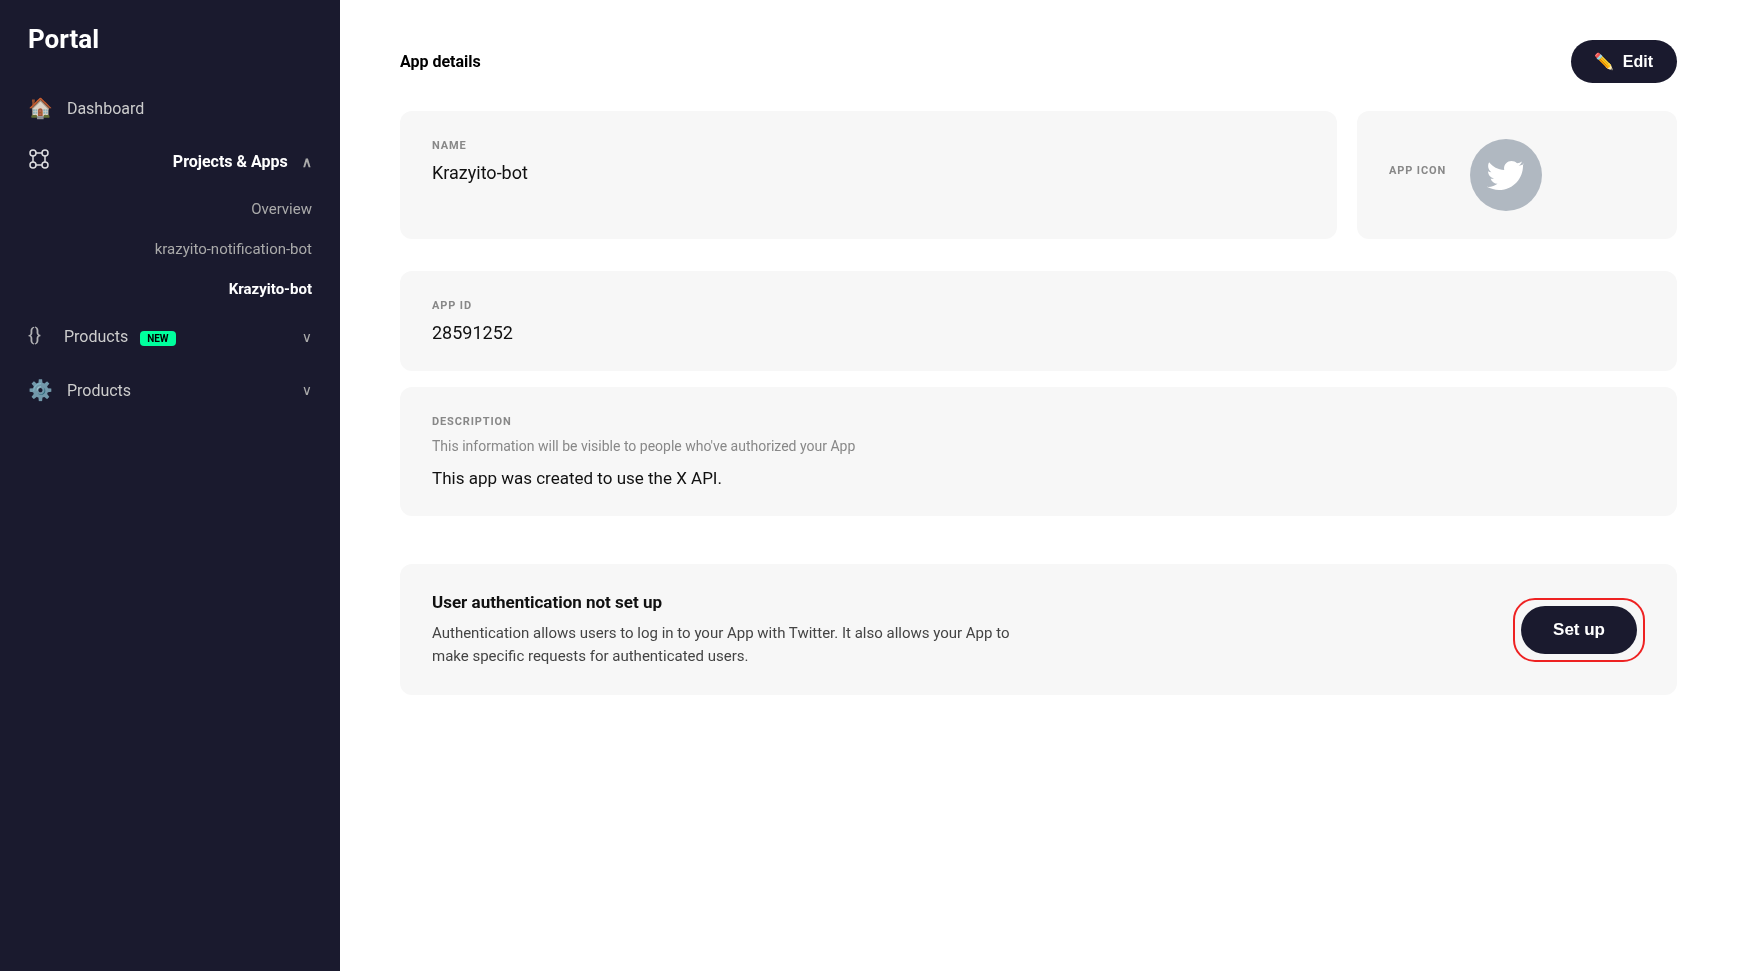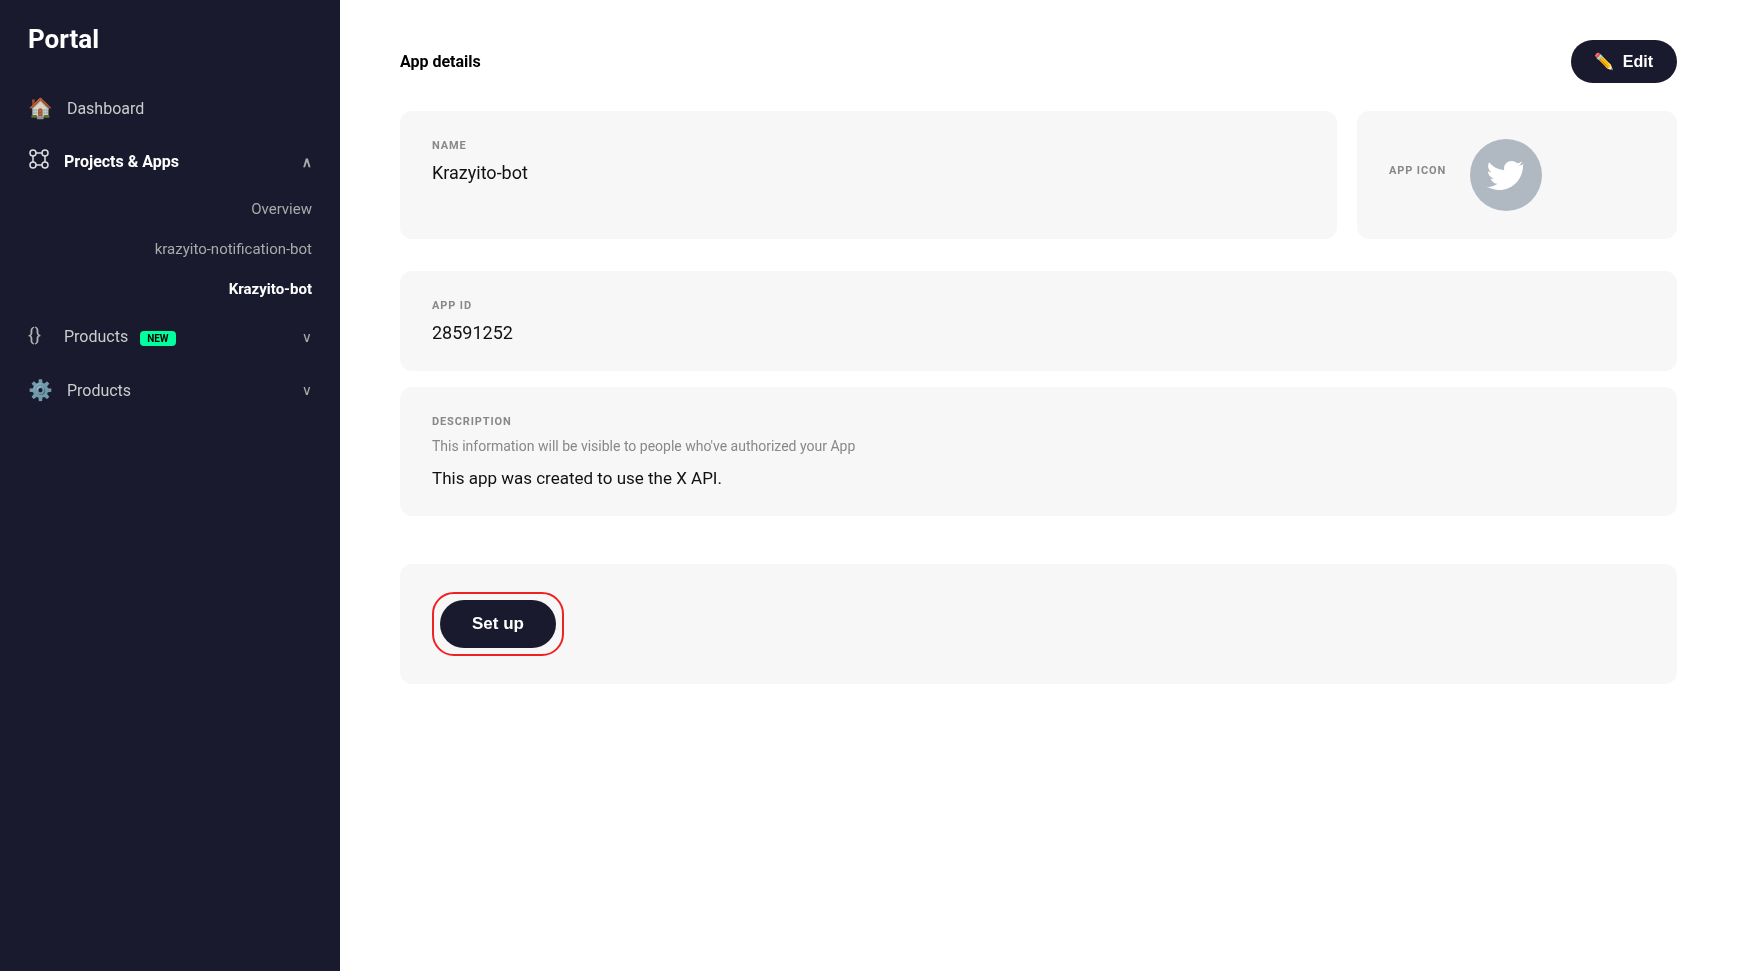--- a/index.html
+++ b/index.html
@@ -31,21 +31,21 @@
       display: flex;
       align-items: center;
       gap: 14px;
       padding: 14px 28px;
       cursor: pointer;
       color: #ccc;
       font-size: 16px;
       font-weight: 400;
       transition: background 0.15s;
     }
-    .nav-item.active { color: #fff; font-weight: 700; }
+    .nav-item.active { color: #fff; font-weight: 700; text-align: right; }
     .nav-item .nav-icon { font-size: 20px; opacity: 0.85; }
     .nav-item .nav-label { flex: 1; }
     .nav-item .chevron { font-size: 14px; color: #aaa; }
 
     .nav-sub-item {
       display: flex;
       align-items: center;
       padding: 11px 28px 11px 62px;
       cursor: pointer;
       color: #aaa;
@@ -293,19 +293,26 @@
 
   <div class="card">
     <div class="card-label">DESCRIPTION</div>
     <div class="card-desc">This information will be visible to people who've authorized your App</div>
     <div class="card-text">This app was created to use the X API.</div>
   </div>
 
   <div class="section-gap">
 
     <div class="auth-card">
+      <div class="auth-card-text">
+        <div class="auth-card-title">User authentication not set up</div>
+        <div class="auth-card-desc">
+          <span>Authentication allows users to log in to your App with Twitter. It also allows your App to</span><br>
+          <span>make specific requests for authenticated users.</span>
+        </div>
+      </div>
       <div class="setup-button-wrapper">
         <button class="setup-button">Set up</button>
       </div>
     </div>
   </div>
 
 </main>
 
 </body></html>

